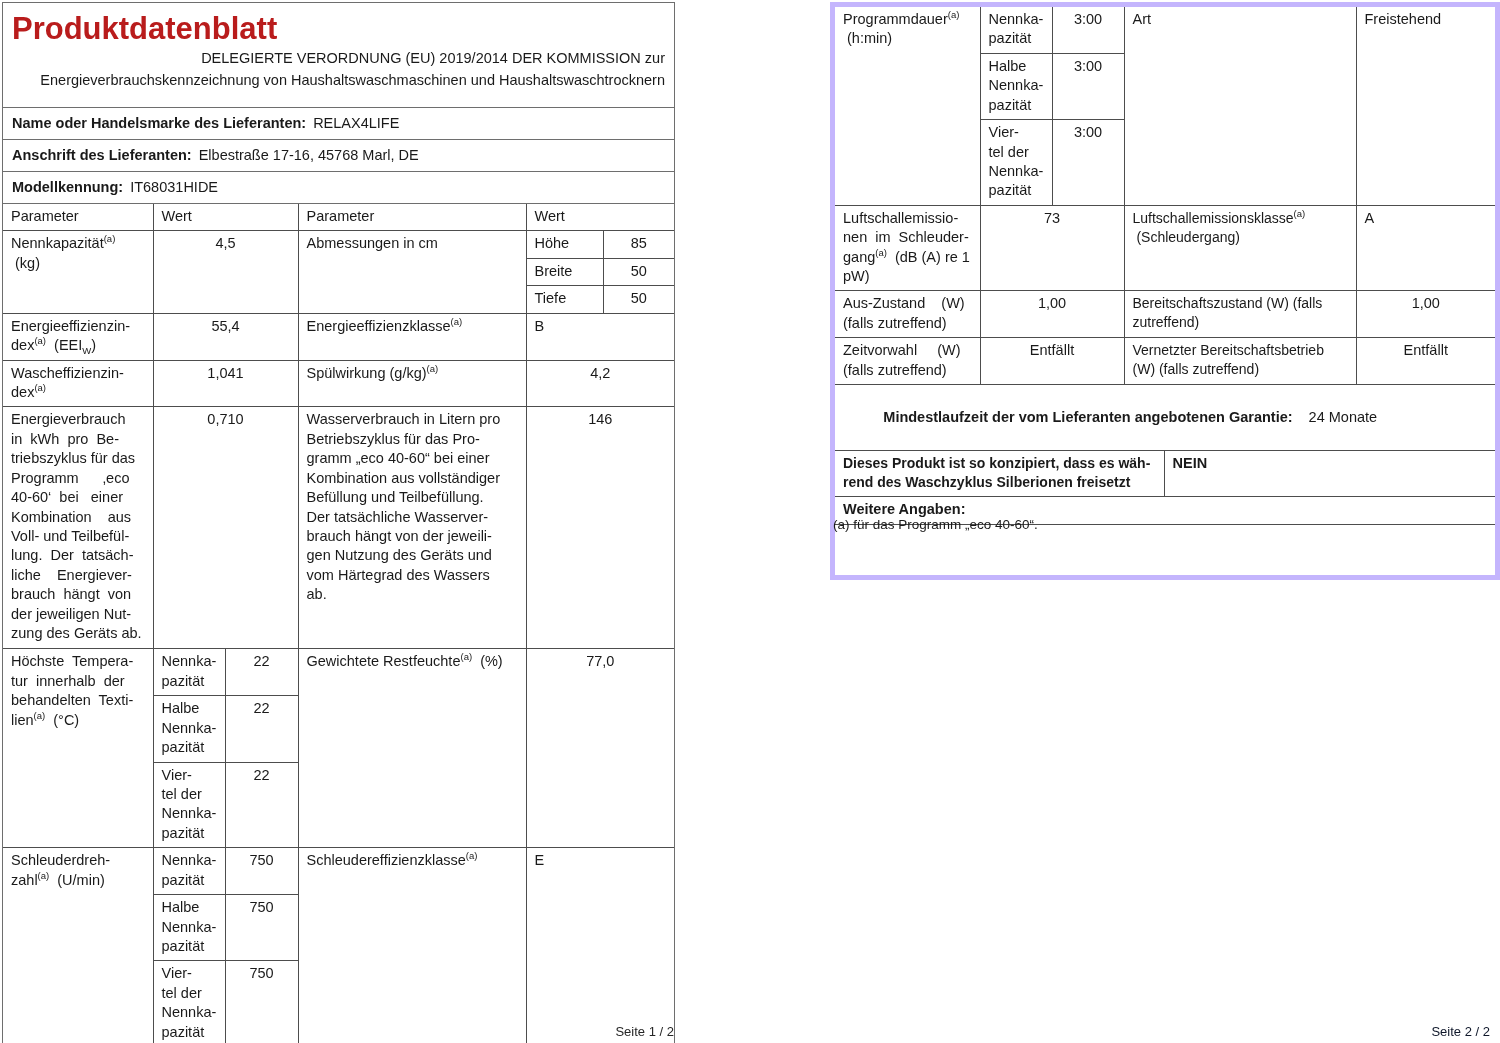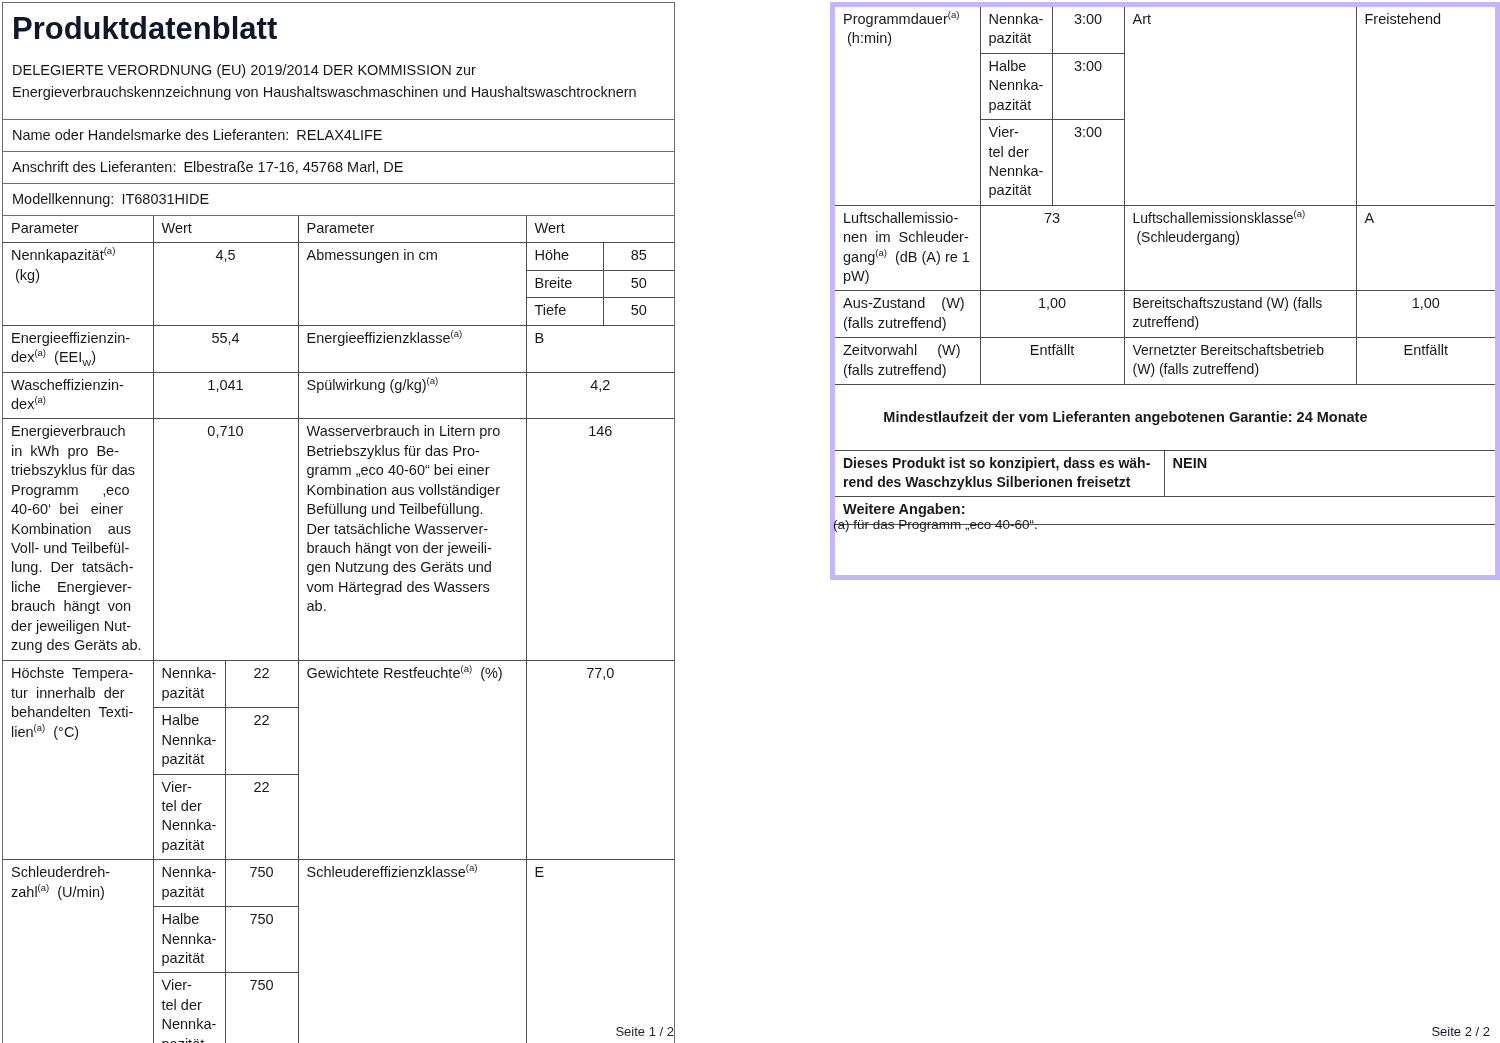--- a/index.html
+++ b/index.html
@@ -6,39 +6,39 @@
   .sheet{
     position:relative;width:1500px;height:1043px;background:#ffffff;
     font-family:"Liberation Sans",sans-serif;color:#1a1a1a;font-size:14.5px;
     overflow:hidden;
   }
   
   .page-left{position:absolute;left:2px;top:2px;width:671px;border:1px solid #6e6e6e;}
   .page-right{position:absolute;left:830px;top:2px;width:660px;border:5px solid #c4b5fd;}
   
   .head-block{padding:8px 9px 15px 9px;border-bottom:1px solid #6e6e6e;}
-  .doc-title{font-size:31px;font-weight:bold;color:#0f172a;letter-spacing:0;}
-  .doc-subtitle{margin-top:12px;font-size:14.5px;line-height:1.55;white-space:pre-wrap;}
+  .doc-title{font-size:31px;font-weight:bold;color:#b91c1c;letter-spacing:0;}
+  .doc-subtitle{font-size:14.5px;line-height:1.55;white-space:pre-wrap;text-align:right;}
   .info-row{padding:7px 9px 8px 9px;border-bottom:1px solid #6e6e6e;}
-  .info-row .lbl{font-weight:normal;}
+  .info-row .lbl{font-weight:bold;}
   .info-row .val{margin-left:7px;}
   .section-row{padding:7px 9px 9px 9px;border-bottom:1px solid #6e6e6e;font-weight:bold;}
   
   table.t{border-collapse:collapse;width:100%;table-layout:fixed;border:hidden;}
   table.t td{
     border:1px solid #4d4d4d;vertical-align:top;padding:3px 8px 4px 8px;
     white-space:pre-wrap;line-height:1.34;overflow:hidden;
   }
   td.num{text-align:center;}
   td.b,span.b{font-weight:bold;}
   td.tight{font-size:14px;}
   td.c3{font-size:14px;}
   sup{font-size:9.5px;line-height:0;vertical-align:super;}
   sub{font-size:9.5px;line-height:0;vertical-align:sub;}
-  .garantie-val{margin-left:4px;font-weight:bold;}
+  .garantie-val{margin-left:16px;font-weight:normal;}
   
   .footnote{position:absolute;left:833px;top:517px;font-size:13.5px;color:#1a1a1a;}
   .footer1{position:absolute;left:2px;top:1024px;width:672px;text-align:right;font-size:13px;color:#262626;}
   .footer2{position:absolute;left:830px;top:1024px;width:660px;text-align:right;font-size:13px;color:#0f172a;}
 </style>
 </head>
 <body>
 
 <div class="sheet">
 

